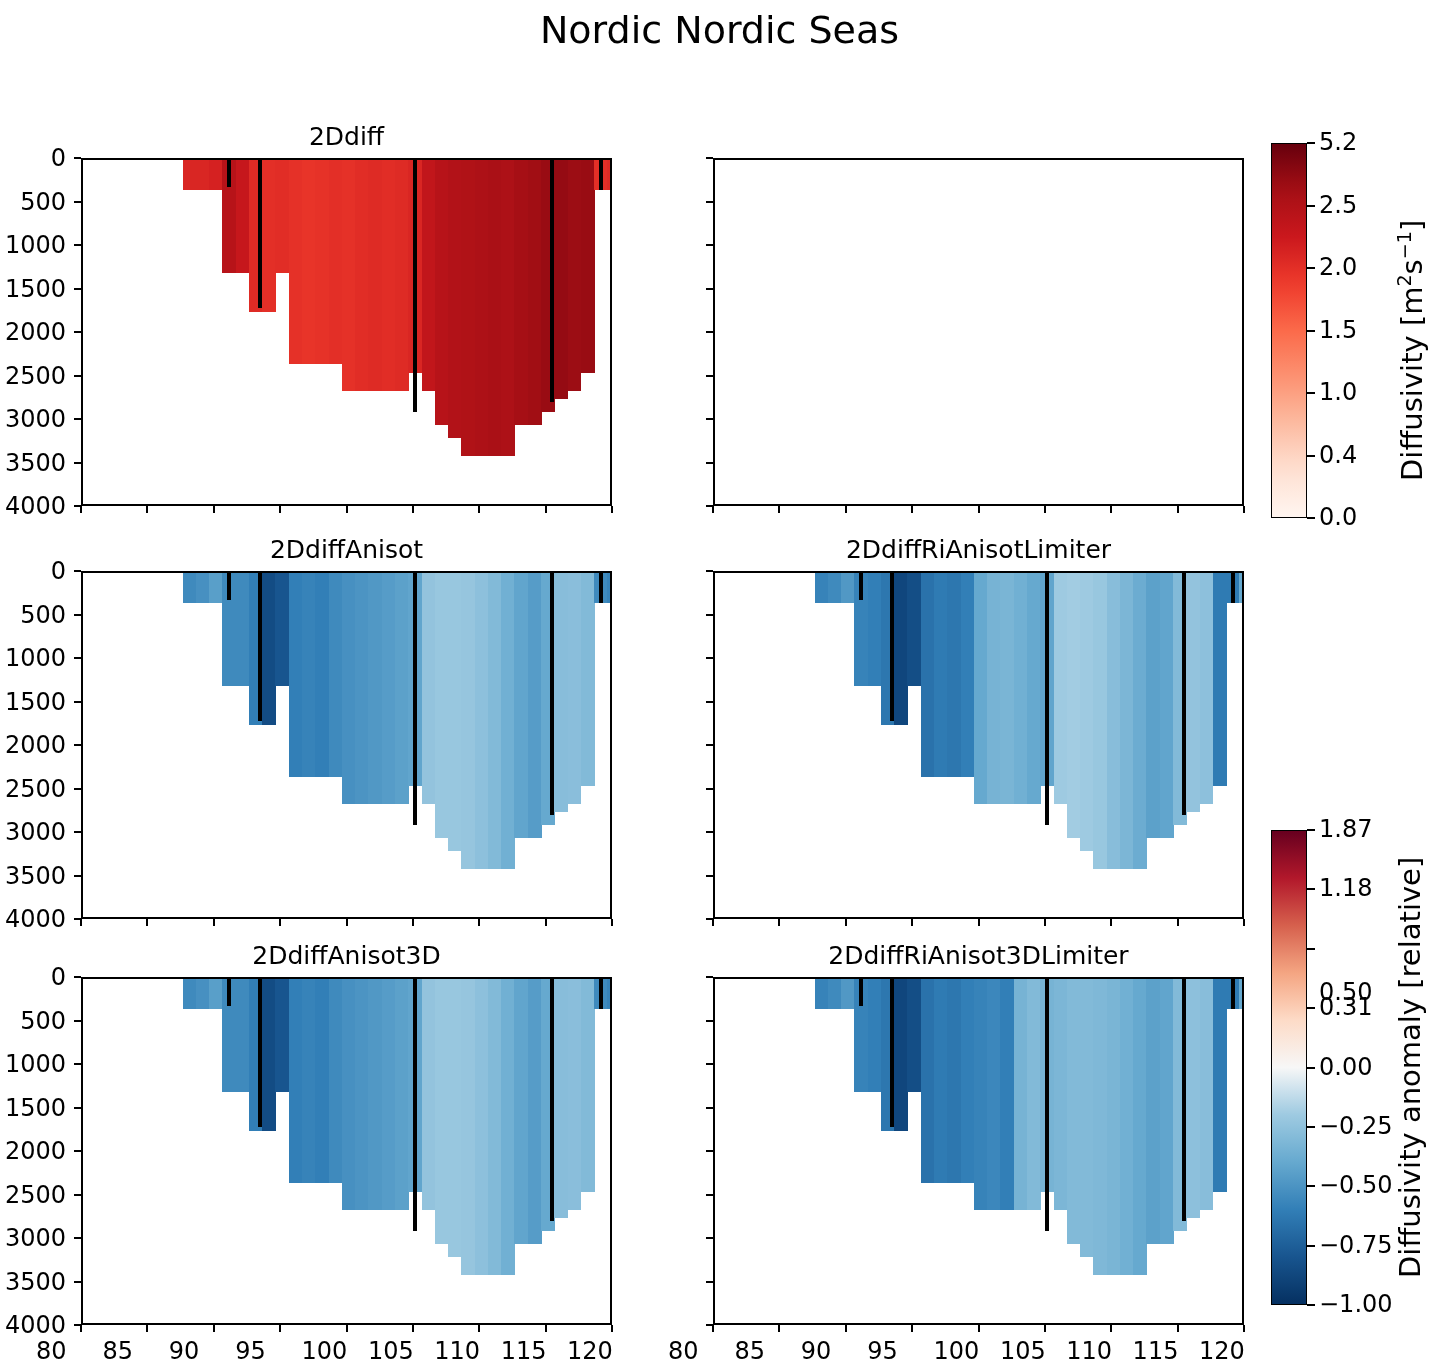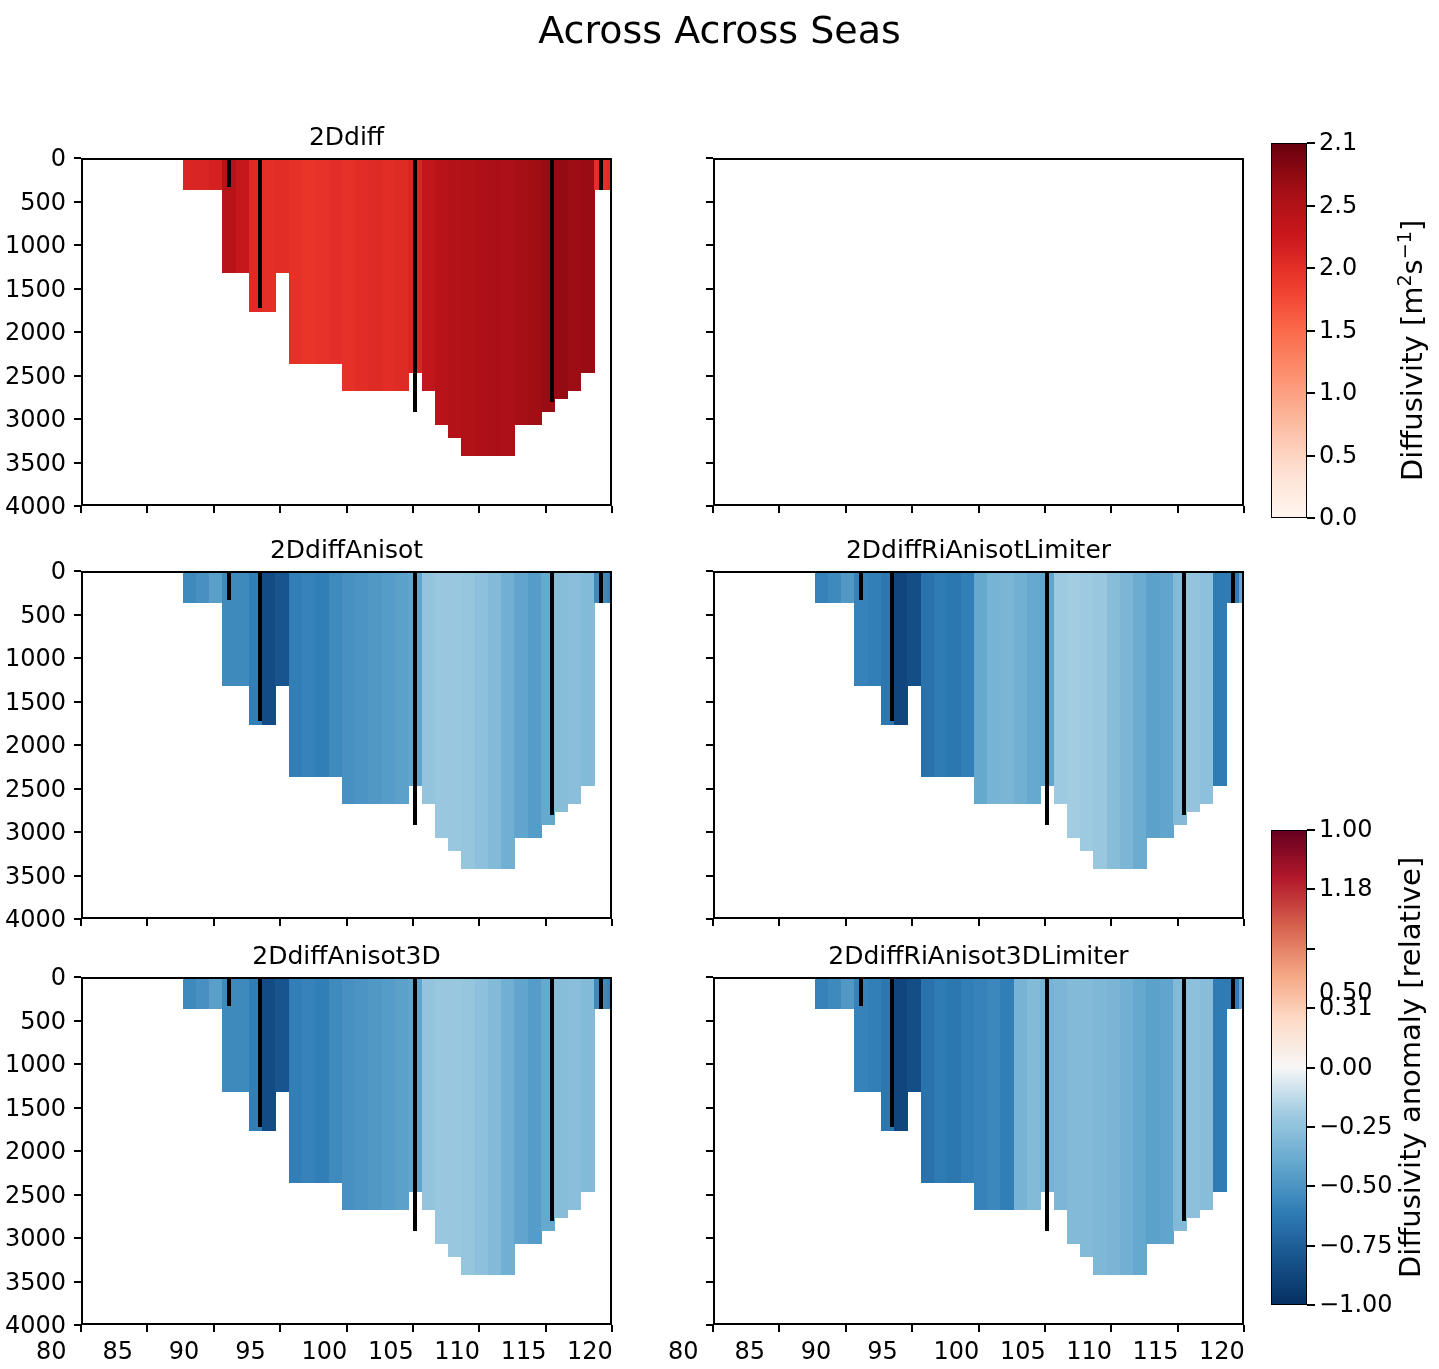--- a/index.html
+++ b/index.html
@@ -27,21 +27,21 @@
   .cbtick{position:absolute;width:8px;height:2px;background:#000;}
   .cblab{position:absolute;font-size:24px;white-space:nowrap;color:#000;}
   .cbtitle{position:absolute;font-size:29px;color:#000;white-space:nowrap;
     transform-origin:left top;transform:rotate(-90deg);}
   sup{font-size:0.66em;vertical-align:super;}
 </style>
 </head>
 <body>
 
 <div class="fig">
-  <div class="suptitle">Across Across Seas</div>
+  <div class="suptitle">Nordic Nordic Seas</div>
   <div id="plot-root">
       <div class="axtitle" style="left: 81px; width: 531px; top: 122px;">2Ddiff</div>
       <div class="axes" style="left: 81px; top: 158px; width: 531px; height: 348px;">
         <div class="col" style="left: 99.5625px; width: 13.875px; height: 30.45px; background: rgb(217, 38, 35);"></div>
         <div class="col" style="left: 112.837px; width: 13.875px; height: 30.45px; background: rgb(217, 38, 35);"></div>
         <div class="col" style="left: 126.112px; width: 13.875px; height: 30.45px; background: rgb(213, 33, 33);"></div>
         <div class="col" style="left: 139.387px; width: 13.875px; height: 113.1px; background: rgb(183, 19, 25);"></div>
         <div class="col" style="left: 152.662px; width: 13.875px; height: 113.1px; background: rgb(198, 23, 28);"></div>
         <div class="col" style="left: 165.938px; width: 13.875px; height: 152.25px; background: rgb(222, 43, 37);"></div>
         <div class="col" style="left: 179.213px; width: 13.875px; height: 152.25px; background: rgb(227, 47, 39);"></div>
@@ -397,46 +397,46 @@
       <div class="tick-x" style="left: 1110.25px; top: 1325px; position: absolute;"></div>
       <div class="xlab" style="left: 1066.25px; width: 90px; top: 1337px;">110</div>
       <div class="tick-x" style="left: 1176.62px; top: 1325px; position: absolute;"></div>
       <div class="xlab" style="left: 1132.62px; width: 90px; top: 1337px;">115</div>
       <div class="tick-x" style="left: 1243px; top: 1325px; position: absolute;"></div>
       <div class="xlab" style="left: 1199px; width: 90px; top: 1337px;">120</div>
       <div class="cbar" style="left: 1271px; top: 143px; width: 36px; height: 375px; background: linear-gradient(rgb(103, 0, 13) 0%, rgb(128, 6, 16) 5%, rgb(153, 12, 19) 10%, rgb(173, 17, 23) 15%, rgb(188, 20, 26) 20%, rgb(203, 24, 29) 25%, rgb(217, 38, 35) 30%, rgb(232, 52, 41) 35%, rgb(241, 68, 50) 40%, rgb(246, 87, 62) 45%, rgb(251, 106, 74) 50%, rgb(251, 122, 90) 55%, rgb(252, 138, 106) 60%, rgb(252, 154, 123) 65%, rgb(252, 171, 142) 70%, rgb(252, 187, 161) 75%, rgb(253, 202, 181) 80%, rgb(254, 217, 200) 85%, rgb(254, 228, 216) 90%, rgb(255, 237, 228) 95%, rgb(255, 245, 240) 100%);"></div>
       <div class="cbtick" style="left: 1307px; top: 517px;"></div>
       <div class="cblab" style="left: 1319px; top: 503px;">0.0</div>
       <div class="cbtick" style="left: 1307px; top: 454.5px;"></div>
-      <div class="cblab" style="left: 1319px; top: 440.5px;">0.5</div>
+      <div class="cblab" style="left: 1319px; top: 440.5px;">0.4</div>
       <div class="cbtick" style="left: 1307px; top: 392px;"></div>
       <div class="cblab" style="left: 1319px; top: 378px;">1.0</div>
       <div class="cbtick" style="left: 1307px; top: 329.5px;"></div>
       <div class="cblab" style="left: 1319px; top: 315.5px;">1.5</div>
       <div class="cbtick" style="left: 1307px; top: 267px;"></div>
       <div class="cblab" style="left: 1319px; top: 253px;">2.0</div>
       <div class="cbtick" style="left: 1307px; top: 204.5px;"></div>
       <div class="cblab" style="left: 1319px; top: 190.5px;">2.5</div>
       <div class="cbtick" style="left: 1307px; top: 142px;"></div>
-      <div class="cblab" style="left: 1319px; top: 128px;">2.1</div>
+      <div class="cblab" style="left: 1319px; top: 128px;">5.2</div>
       <div class="cbtitle" style="left: 1393px; top: 480.5px;">Diffusivity [m<sup>2</sup>s<sup>−1</sup>]</div>
       <div class="cbar" style="left: 1271px; top: 830px; width: 36px; height: 475px; background: linear-gradient(rgb(103, 0, 31) 0%, rgb(141, 12, 37) 5%, rgb(178, 24, 43) 10%, rgb(196, 60, 60) 15%, rgb(214, 96, 77) 20%, rgb(229, 131, 104) 25%, rgb(244, 165, 130) 30%, rgb(249, 192, 164) 35%, rgb(253, 219, 199) 40%, rgb(250, 233, 223) 45%, rgb(247, 247, 247) 50%, rgb(202, 224, 236) 55%, rgb(158, 202, 225) 60%, rgb(130, 186, 216) 65%, rgb(102, 169, 207) 70%, rgb(76, 148, 195) 75%, rgb(50, 127, 183) 80%, rgb(37, 106, 163) 85%, rgb(24, 85, 143) 90%, rgb(15, 67, 120) 95%, rgb(5, 48, 97) 100%);"></div>
       <div class="cbtick" style="left: 1307px; top: 1304px;"></div>
       <div class="cblab" style="left: 1319px; top: 1290px;">−1.00</div>
       <div class="cbtick" style="left: 1307px; top: 1244.62px;"></div>
       <div class="cblab" style="left: 1319px; top: 1230.62px;">−0.75</div>
       <div class="cbtick" style="left: 1307px; top: 1185.25px;"></div>
       <div class="cblab" style="left: 1319px; top: 1171.25px;">−0.50</div>
       <div class="cbtick" style="left: 1307px; top: 1125.88px;"></div>
       <div class="cblab" style="left: 1319px; top: 1111.88px;">−0.25</div>
       <div class="cbtick" style="left: 1307px; top: 1066.5px;"></div>
       <div class="cblab" style="left: 1319px; top: 1052.5px;">0.00</div>
       <div class="cbtick" style="left: 1307px; top: 1007.12px;"></div>
       <div class="cblab" style="left: 1319px; top: 993.125px;">0.31</div>
       <div class="cbtick" style="left: 1307px; top: 947.75px;"></div>
       <div class="cblab" style="left: 1319px; top: 933.75px; margin-top: 44px;">0.50</div>
       <div class="cbtick" style="left: 1307px; top: 888.375px;"></div>
       <div class="cblab" style="left: 1319px; top: 874.375px;">1.18</div>
       <div class="cbtick" style="left: 1307px; top: 829px;"></div>
-      <div class="cblab" style="left: 1319px; top: 815px;">1.00</div>
+      <div class="cblab" style="left: 1319px; top: 815px;">1.87</div>
       <div class="cbtitle" style="left: 1393px; top: 1277.5px;">Diffusivity anomaly [relative]</div>
     </div>
 </div>
 
 </body></html>

